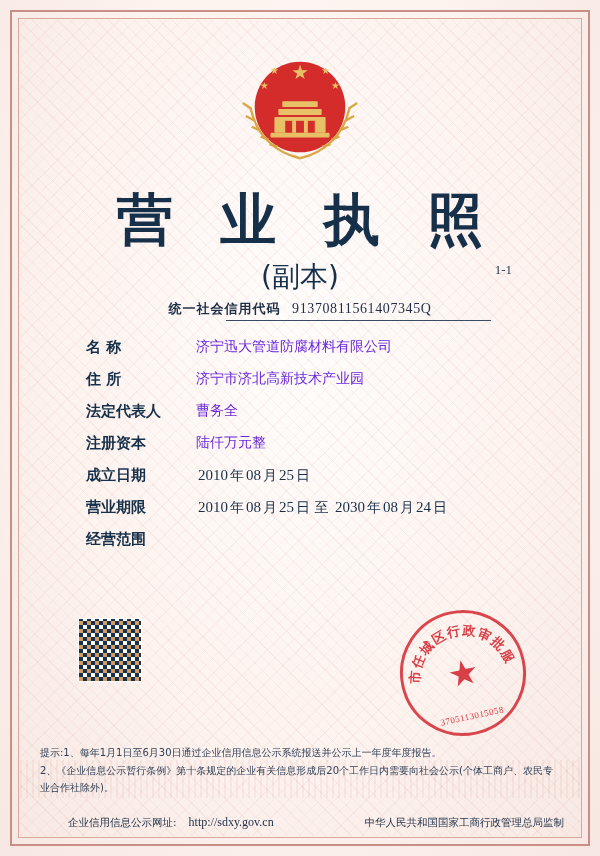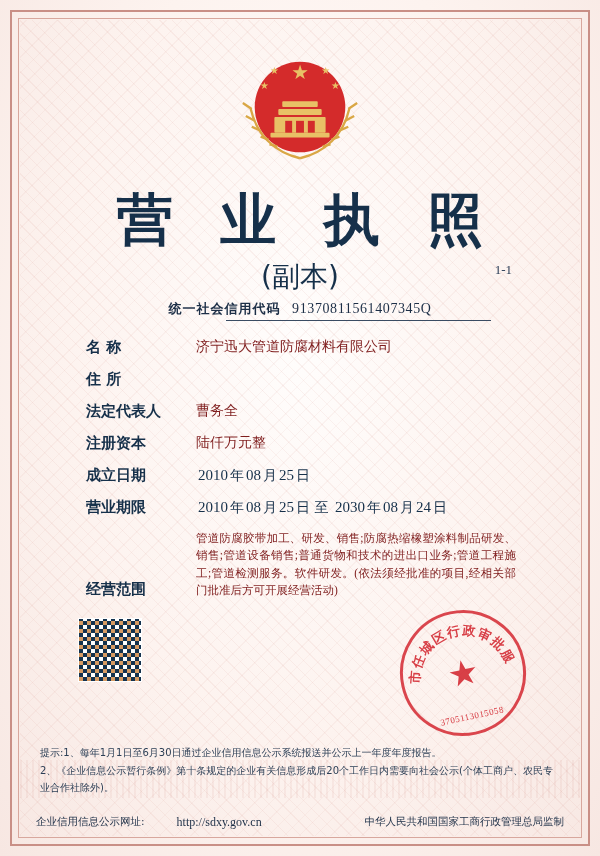--- a/index.html
+++ b/index.html
@@ -133,23 +133,23 @@
   .row .label {
     width: 96px;
     flex: 0 0 96px;
     font-family: "DejaVu Sans", sans-serif;
     font-size: 15px;
     font-weight: bold;
     color: #16304a;
     letter-spacing: 0px;
   }
   .row .value {
-    font-family: Liberation Serif, serif;
+    font-family: Liberation Mono, monospace;
     font-size: 14px;
-    color: #7f1d1d;
+    color: #6d28d9;
     line-height: 1.35;
   }
   .row.scope .value {
     font-size: 11.5px;
     line-height: 1.5;
     width: 325px;
     text-align: justify;
   }
   .date-val {
     font-family: "DejaVu Sans", sans-serif;
@@ -272,21 +272,21 @@
     justify-content: space-between;
     align-items: baseline;
     font-family: "DejaVu Sans", sans-serif;
     font-size: 10.5px;
     color: #1d2f47;
   }
   .footer .url {
     font-family: "Liberation Serif", serif;
     font-size: 12px;
   }
-  .footer .left { display: flex; align-items: flex-start; gap: 32px; }
+  .footer .left { display: flex; align-items: center; gap: 12px; margin-left: 32px; }
 </style>
 </head>
 <body>
 
 <div id="license">
   <div class="paper"></div>
   <div class="guilloche"></div>
   <div class="bottom-band"></div>
   <div class="border-outer"></div>
   <div class="border-inner"></div>
@@ -343,20 +343,21 @@
   <div class="fields">
 
     <div class="row">
       <div class="label">名    称</div>
       <div class="value">济宁迅大管道防腐材料有限公司</div>
     </div>
 
 
     <div class="row">
       <div class="label">住    所</div>
+      <div class="value">济宁市济北高新技术产业园</div>
     </div>
 
     <div class="row">
       <div class="label">法定代表人</div>
       <div class="value">曹务全</div>
     </div>
 
     <div class="row">
       <div class="label">注册资本</div>
       <div class="value">陆仟万元整</div>
@@ -373,21 +374,20 @@
       <div class="label">营业期限</div>
       <div class="date-val">
         <span class="num">2010</span><span>年</span><span class="num">08</span><span>月</span><span class="num">25</span><span>日</span>
         <span>至</span>
         <span class="num">2030</span><span>年</span><span class="num">08</span><span>月</span><span class="num">24</span><span>日</span>
       </div>
     </div>
 
     <div class="row scope">
       <div class="label">经营范围</div>
-      <div class="value">管道防腐胶带加工、研发、销售;防腐热缩橡塑涂料制品研发、销售;管道设备销售;普通货物和技术的进出口业务;管道工程施工;管道检测服务。软件研发。(依法须经批准的项目,经相关部门批准后方可开展经营活动)</div>
     </div>
 
   </div>
 
   <div class="qr"></div>
 
 
   <div class="seal">
     <div class="ring"></div>
     <svg class="arc" viewBox="0 0 126 126">

